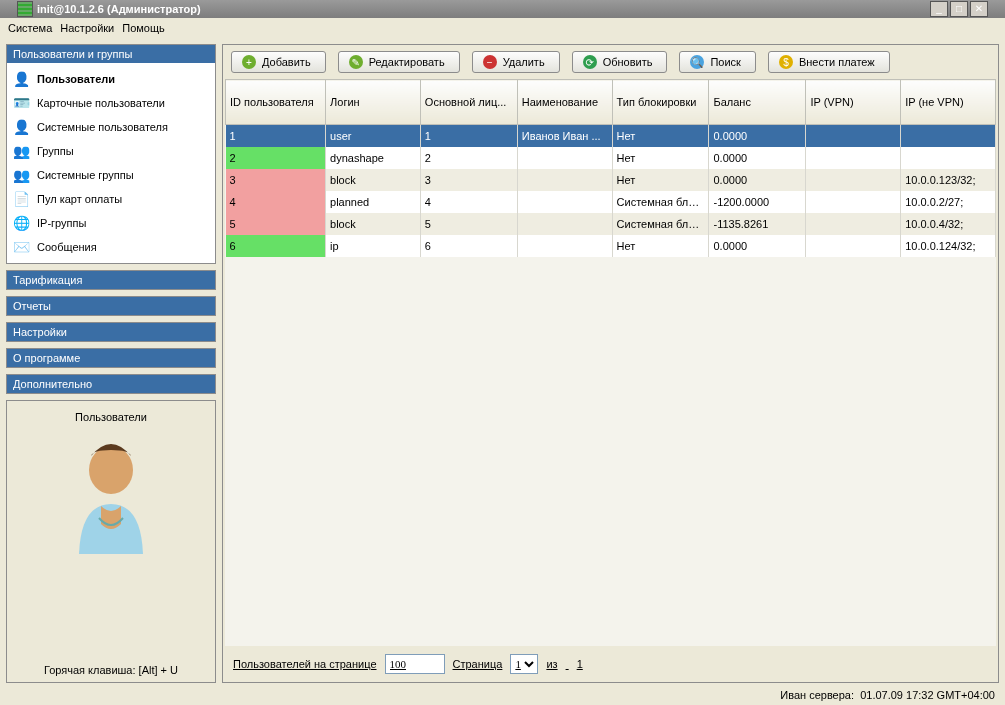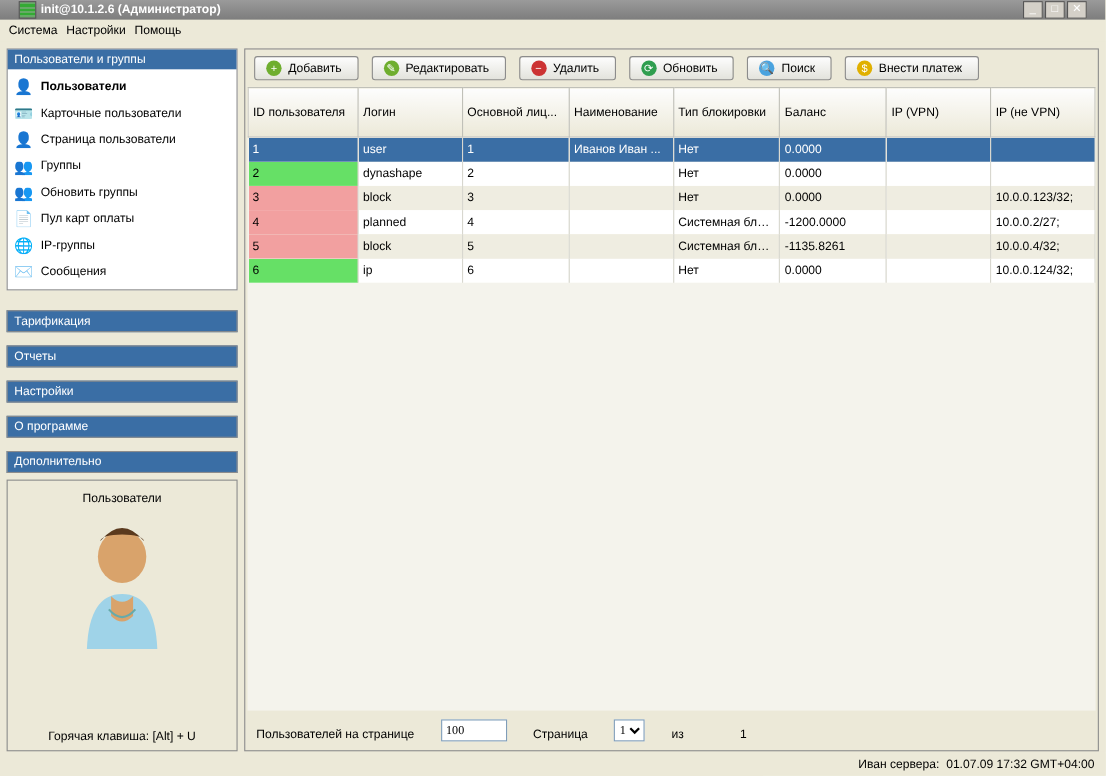--- a/index.html
+++ b/index.html
@@ -69,21 +69,21 @@
     display:flex; align-items:center;
     padding:3px 4px; gap:6px;
     cursor:default;
   }
   .navitem.active { font-weight:bold; }
   .navitem .nicon {
     width:18px; height:18px; flex:none;
     display:flex; align-items:center; justify-content:center;
     font-size:14px;
   }
-  .navhdr.single { margin-bottom:0;margin-top:12px; }
+  .navhdr.single { margin-bottom:0; }
   .panelgroup {
     margin-bottom:6px;
   }
   .panelgroup .navhdr { border:1px solid #8c8c8c; }
   .infobox {
     border:1px solid #8c8c8c;
     background:#ece9d8;
     flex:1 1 auto;
     padding:6px;
     display:flex; flex-direction:column; align-items:center;
@@ -148,22 +148,23 @@
     height:18px;
   }
   tr.rowalt { background:#efede1; }
   tr.rowbase { background:#ffffff; }
   tr.rowsel td { background:#3a6ea5 !important; color:#fff; }
   td.id-green { background:#66e066 !important; color:#000; }
   td.id-red   { background:#f2a0a0 !important; color:#000; }
   
   .pager {
     padding:8px 10px;
-    display:flex; align-items:flex-end; gap:24px;
+    display:flex; align-items:center; gap:8px;
     border-top:0;
+    text-decoration:underline;
   }
   .pager input[type=text] {
     width:50px; height:18px; border:1px solid #7f9db9;
     font:11px Tahoma; padding:0 4px; background:#fff;
   }
   .pager select {
     height:20px; border:1px solid #7f9db9; font:11px Tahoma;
     background:#fff;
   }
   .statusbar {
@@ -203,29 +204,29 @@
             <div class="navitem active">
               <span class="nicon">👤</span>
               <span>Пользователи</span>
             </div>
             <div class="navitem">
               <span class="nicon">🪪</span>
               <span>Карточные пользователи</span>
             </div>
             <div class="navitem">
               <span class="nicon">👤</span>
-              <span>Страница пользователи</span>
+              <span>Системные пользователя</span>
             </div>
             <div class="navitem">
               <span class="nicon">👥</span>
               <span>Группы</span>
             </div>
             <div class="navitem">
               <span class="nicon">👥</span>
-              <span>Обновить группы</span>
+              <span>Системные группы</span>
             </div>
             <div class="navitem">
               <span class="nicon">📄</span>
               <span>Пул карт оплаты</span>
             </div>
             <div class="navitem">
               <span class="nicon">🌐</span>
               <span>IP-группы</span>
             </div>
             <div class="navitem">

